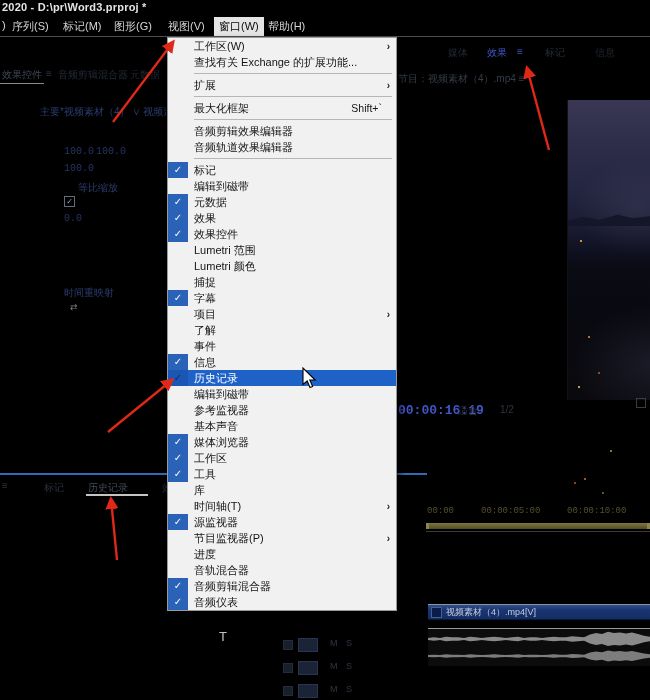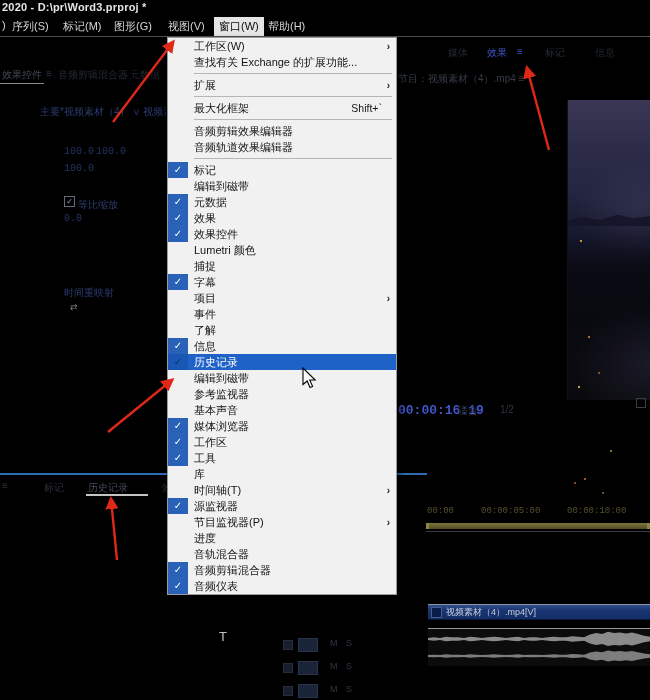--- a/index.html
+++ b/index.html
@@ -85,21 +85,21 @@
   <span class="abs dim10" style="left:58px;top:68px;color:#252b37">音频剪辑混合器</span>
   <span class="abs dim10" style="left:130px;top:68px;color:#20262f">元数据</span>
   <div class="abs" style="left:0;top:83px;width:44px;height:1px;background:#8a8a8a"></div>
   <div class="abs" style="left:40px;top:101px;width:126px;overflow:hidden">
     <span class="dim10" style="color:#2c3d70">主要*视频素材（4） ∨ 视频素材（4）.mp4</span>
   </div>
   <span class="abs dim10 mono" style="left:64px;top:146px;color:#263564">100.0</span>
   <span class="abs dim10 mono" style="left:96px;top:146px;color:#263564">100.0</span>
   <span class="abs dim10 mono" style="left:64px;top:163px;color:#263564">100.0</span>
   <div class="abs chk-box">✓</div>
-  <span class="abs dim10" style="left:78px;top:198px;color:#2c3d70">等比缩放</span>
+  <span class="abs dim10" style="left:78px;top:181px;color:#2c3d70">等比缩放</span>
   <span class="abs dim10 mono" style="left:64px;top:213px;color:#263564">0.0</span>
   <span class="abs dim10" style="left:64px;top:286px;color:#2c3d70">时间重映射</span>
   <span class="abs dim9" style="left:70px;top:302px;color:#7a8088">⇄</span>
 
   <div class="abs" style="left:0;top:473px;width:427px;height:2px;background:#2e6db5"></div>
   <span class="abs dim10" style="left:2px;top:480px;color:#2b3240">≡</span>
   <span class="abs dim10" style="left:44px;top:481px;color:#2b323e">标记</span>
   <span class="abs dim10" style="left:88px;top:481px;color:#454e5c">历史记录</span>
   <span class="abs dim10" style="left:162px;top:481px;color:#232a34">效</span>
   <div class="abs" style="left:86px;top:494px;width:62px;height:2px;background:#c4c4c4"></div>
@@ -206,42 +206,46 @@
       <div class="menu-row">
         <span class="gutter checked">✓</span>
         <span class="mlabel">效果</span>
       </div>
       <div class="menu-row">
         <span class="gutter checked">✓</span>
         <span class="mlabel">效果控件</span>
       </div>
       <div class="menu-row">
         <span class="gutter"></span>
+        <span class="mlabel">Lumetri 范围</span>
+      </div>
+      <div class="menu-row">
+        <span class="gutter"></span>
         <span class="mlabel">Lumetri 颜色</span>
       </div>
       <div class="menu-row">
         <span class="gutter"></span>
         <span class="mlabel">捕捉</span>
       </div>
       <div class="menu-row">
         <span class="gutter checked">✓</span>
         <span class="mlabel">字幕</span>
       </div>
       <div class="menu-row">
         <span class="gutter"></span>
         <span class="mlabel">项目</span>
         <span class="subarrow">›</span>
       </div>
       <div class="menu-row">
         <span class="gutter"></span>
+        <span class="mlabel">了解</span>
+      </div>
+      <div class="menu-row">
+        <span class="gutter"></span>
         <span class="mlabel">事件</span>
-      </div>
-      <div class="menu-row">
-        <span class="gutter"></span>
-        <span class="mlabel">了解</span>
       </div>
       <div class="menu-row">
         <span class="gutter checked">✓</span>
         <span class="mlabel">信息</span>
       </div>
       <div class="menu-row hl">
         <span class="gutter checked">✓</span>
         <span class="mlabel">历史记录</span>
       </div>
       <div class="menu-row">

